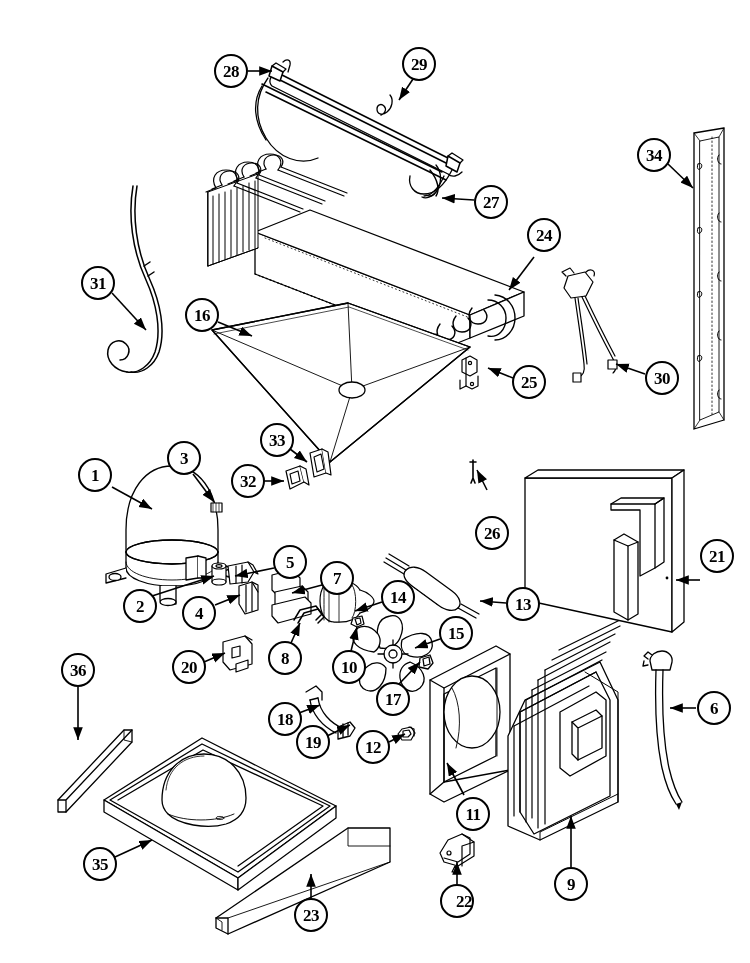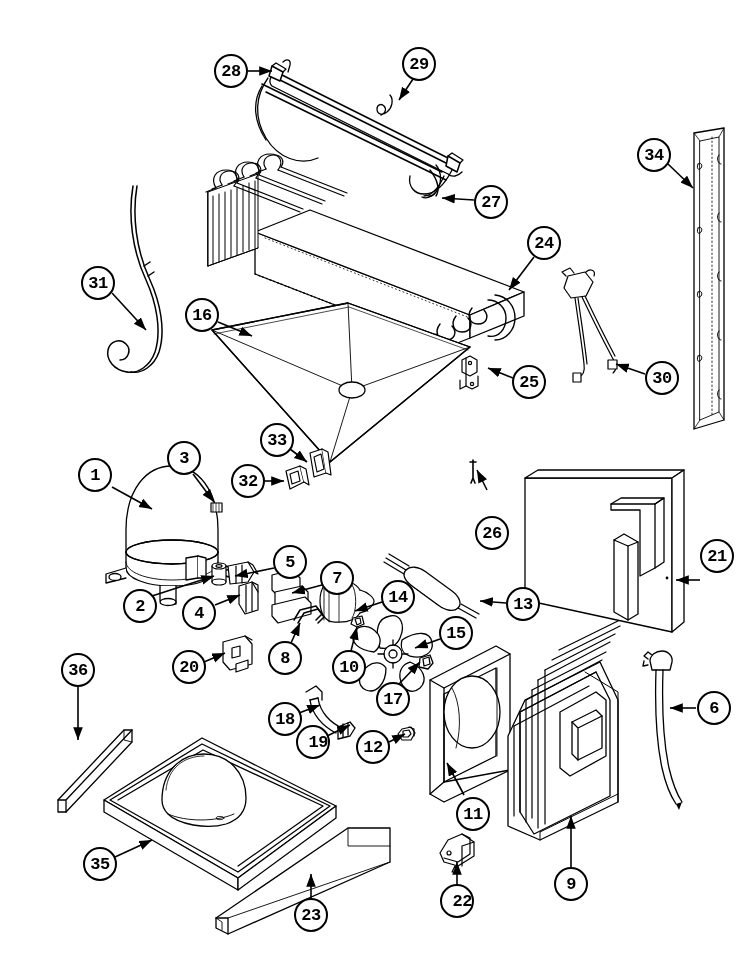--- a/index.html
+++ b/index.html
@@ -23,21 +23,21 @@
     box-sizing:border-box;
     display:flex;align-items:center;justify-content:center;
     font-family:"Liberation Serif",serif;
     font-weight:bold;
     font-size:17px;
     line-height:1;
     color:#000;
     letter-spacing:-0.5px;
     user-select:none;
   }
-  .callout span{display:block;transform:translateY(-0.5px);font-family:Liberation Mono, monospace;}
+  .callout span{display:block;transform:translateY(-0.5px);}
 </style>
 </head>
 <body>
 
 <div id="sheet">
 
 <svg id="art" viewBox="0 0 750 963" xmlns="http://www.w3.org/2000/svg">
   <defs>
     <marker id="ah" markerWidth="9" markerHeight="9" refX="8" refY="3" orient="auto" markerUnits="strokeWidth">
       <path d="M0,0 L8,3 L0,6 z" fill="#000"></path>
@@ -456,36 +456,36 @@
       </div>
       <div class="callout" style="left: 202px; top: 315px;">
         <span>16</span>
       </div>
       <div class="callout" style="left: 393px; top: 699px;">
         <span>17</span>
       </div>
       <div class="callout" style="left: 285px; top: 719px;">
         <span>18</span>
       </div>
-      <div class="callout" style="left: 313px; top: 742px; justify-content: flex-end;">
+      <div class="callout" style="left: 313px; top: 742px;">
         <span>19</span>
       </div>
       <div class="callout" style="left: 189px; top: 667px;">
         <span>20</span>
       </div>
       <div class="callout" style="left: 717px; top: 556px;">
         <span>21</span>
       </div>
       <div class="callout" style="left: 457px; top: 901px; justify-content: flex-end;">
         <span>22</span>
       </div>
       <div class="callout" style="left: 311px; top: 915px;">
         <span>23</span>
       </div>
-      <div class="callout" style="left: 544px; top: 243px;">
+      <div class="callout" style="left: 544px; top: 235px;">
         <span>24</span>
       </div>
       <div class="callout" style="left: 529px; top: 382px;">
         <span>25</span>
       </div>
       <div class="callout" style="left: 492px; top: 505px; margin-top: 11px;">
         <span>26</span>
       </div>
       <div class="callout" style="left: 491px; top: 202px;">
         <span>27</span>

